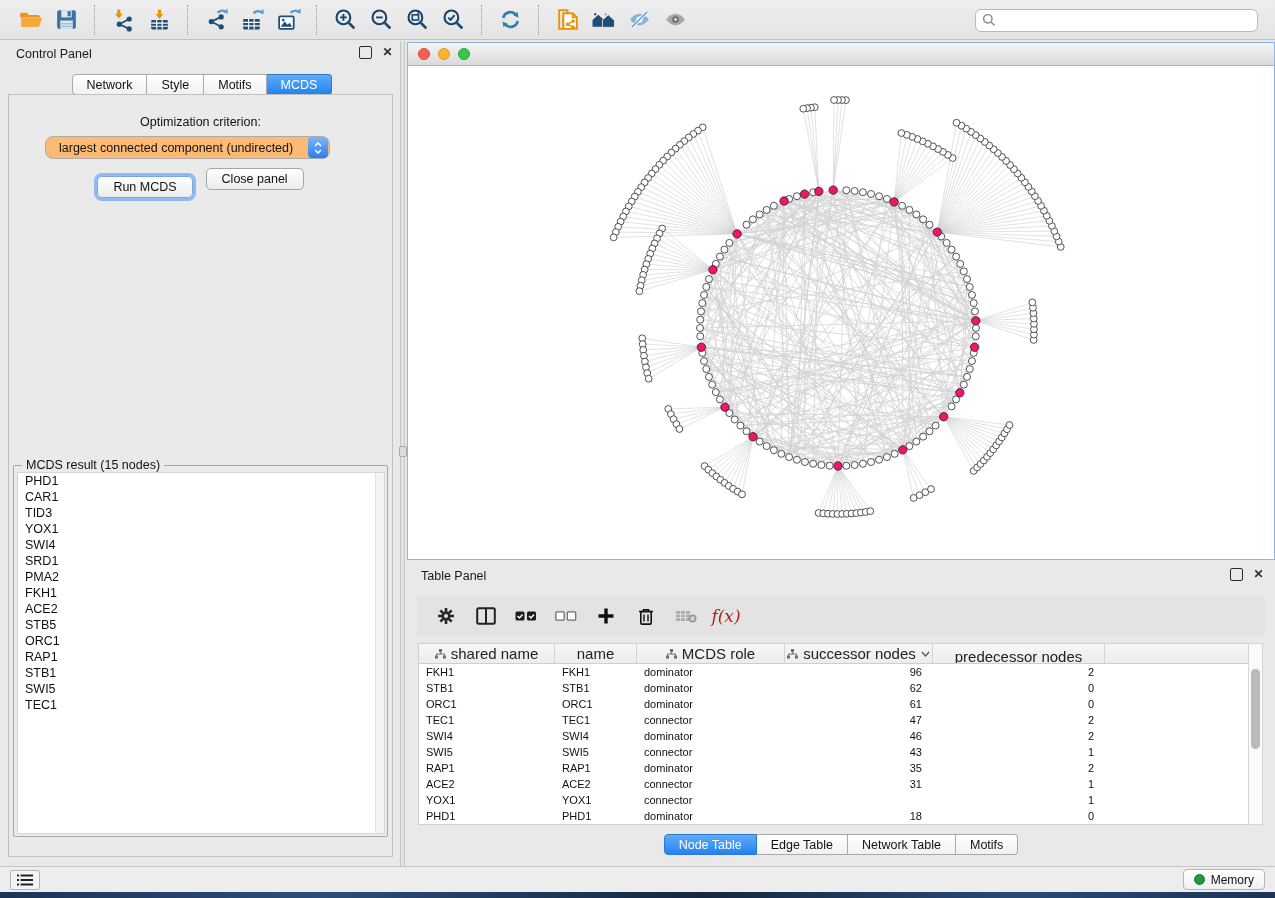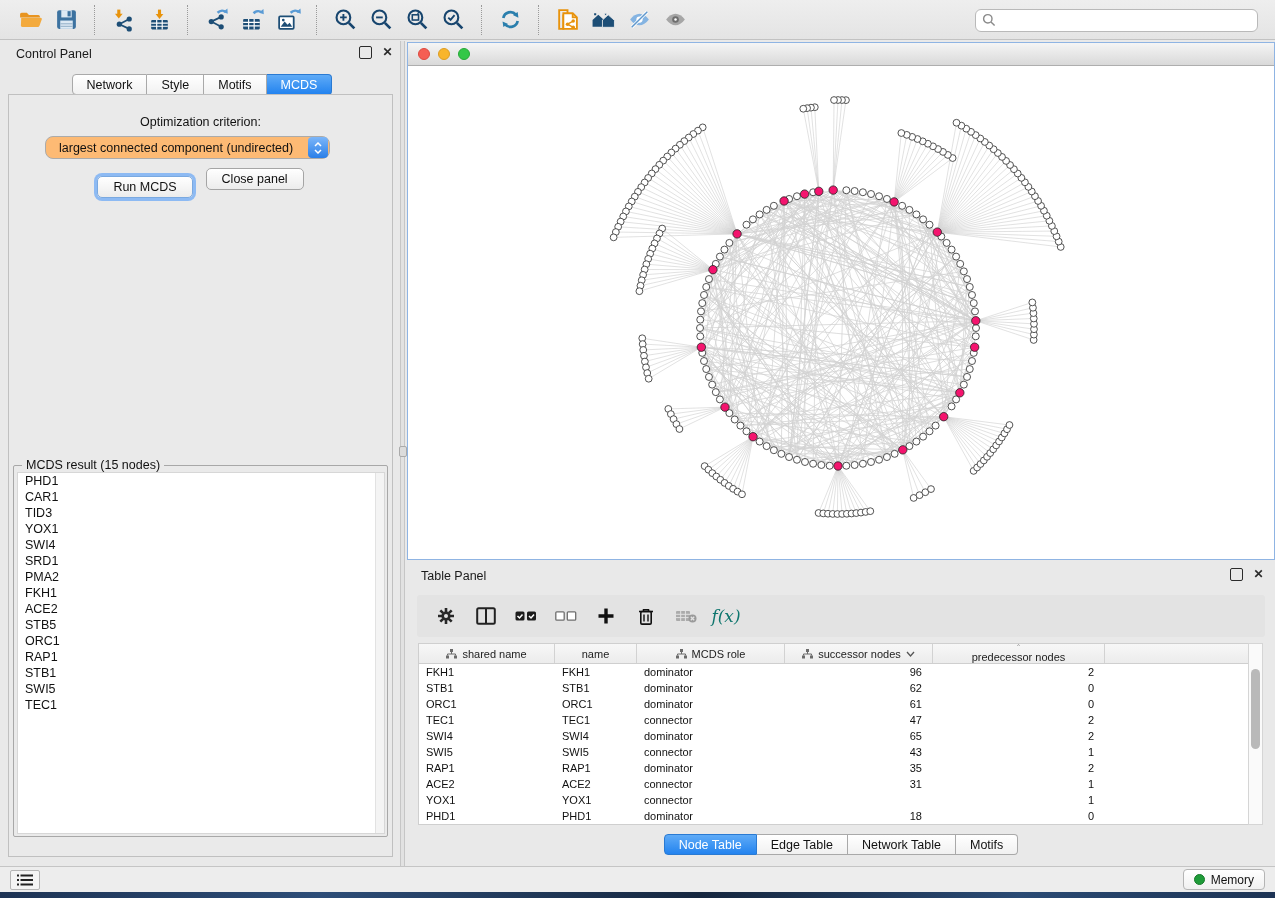--- a/index.html
+++ b/index.html
@@ -81,28 +81,28 @@
   .net-title { position:absolute; left:0; width:100%; text-align:center; font-size:12.5px;
     font-weight:600; color:#222; pointer-events:none; }
   .net-body { position:absolute; left:0; top:23px; width:866px; height:493px; background:#fff; }
 
   
   .table-panel { position:absolute; left:407px; top:562px; width:868px; height:304px; background:#e9e9e9; }
   .tp-title { position:absolute; left:14px; top:7px; font-size:12.5px; color:#1a1a1a; }
   .tp-toolbar { position:absolute; left:10px; top:33px; width:848px; height:42px;
     background:#e3e3e3; border-radius:3px; display:flex; align-items:center; padding-left:12px; gap:6px; }
   .tt-icon { width:34px; height:30px; display:flex; align-items:center; justify-content:center; cursor:default; }
-  .fx { font-family:"DejaVu Serif", serif; font-style:italic; font-size:17px; color:#0f766e; }
+  .fx { font-family:"DejaVu Serif", serif; font-style:italic; font-size:17px; color:#b91c1c; }
 
   .node-table { position:absolute; left:11px; top:81px; width:830px; height:182px;
     background:#fff; border:1px solid #cfcfcf; border-right:none; }
   .nt-header { display:flex; height:20px; background:linear-gradient(#f7f7f7,#ececec);
     border-bottom:1px solid #cfcfcf; }
   .nt-hcell { display:flex; align-items:center; justify-content:center; gap:5px;
-    font-size:11px; color:#222; border-right:1px solid #d2d2d2; overflow:hidden; cursor:default; }
+    font-size:15px; color:#222; border-right:1px solid #d2d2d2; overflow:hidden; cursor:default; }
   .nt-hcell.filler { border-right:none; flex:1; }
   .nt-row { display:flex; height:16px; }
   .nt-cell { font-size:11px; color:#111; line-height:16px; padding:0 7px; overflow:hidden;
     white-space:nowrap; }
   .nt-cell.num { text-align:right; padding-right:11px; }
   .nt-scroll { position:absolute; left:841px; top:81px; width:15px; height:182px;
     background:#fafafa; border:1px solid #d5d5d5; }
   .nt-thumb { position:absolute; left:2px; top:25px; width:9px; height:80px;
     background:#b9b9b9; border-radius:5px; }
 
@@ -1247,21 +1247,21 @@
           <div class="nt-cell" style="width: 136px;">TEC1</div>
           <div class="nt-cell" style="width: 82px;">TEC1</div>
           <div class="nt-cell" style="width: 148px;">connector</div>
           <div class="nt-cell num" style="width: 148px;">47</div>
           <div class="nt-cell num" style="width: 172px;">2</div>
         </div>
         <div class="nt-row">
           <div class="nt-cell" style="width: 136px;">SWI4</div>
           <div class="nt-cell" style="width: 82px;">SWI4</div>
           <div class="nt-cell" style="width: 148px;">dominator</div>
-          <div class="nt-cell num" style="width: 148px;">65</div>
+          <div class="nt-cell num" style="width: 148px;">46</div>
           <div class="nt-cell num" style="width: 172px;">2</div>
         </div>
         <div class="nt-row">
           <div class="nt-cell" style="width: 136px;">SWI5</div>
           <div class="nt-cell" style="width: 82px;">SWI5</div>
           <div class="nt-cell" style="width: 148px;">connector</div>
           <div class="nt-cell num" style="width: 148px;">43</div>
           <div class="nt-cell num" style="width: 172px;">1</div>
         </div>
         <div class="nt-row">

